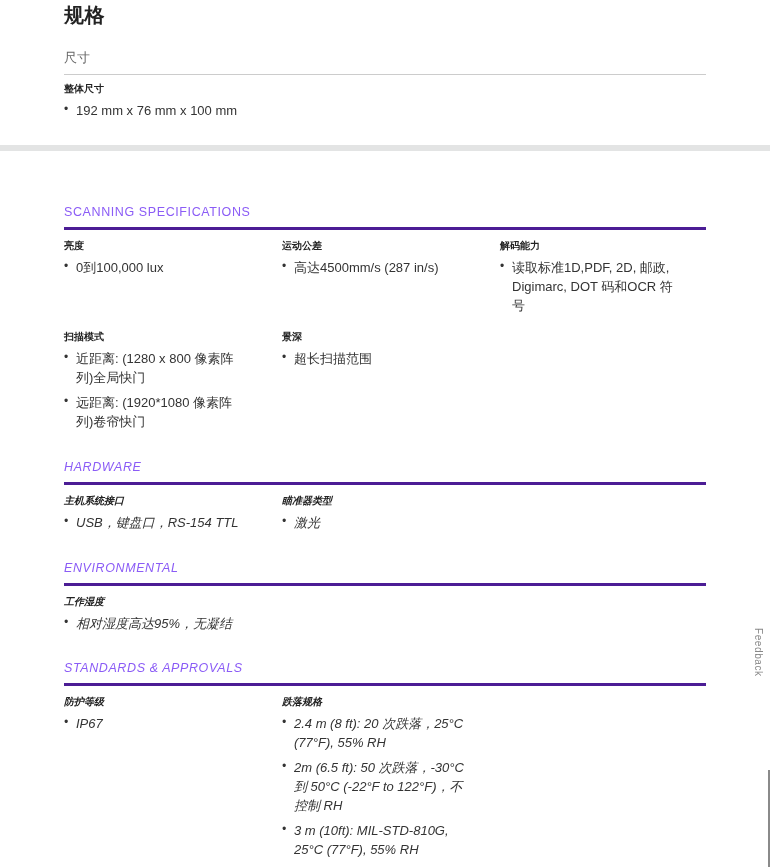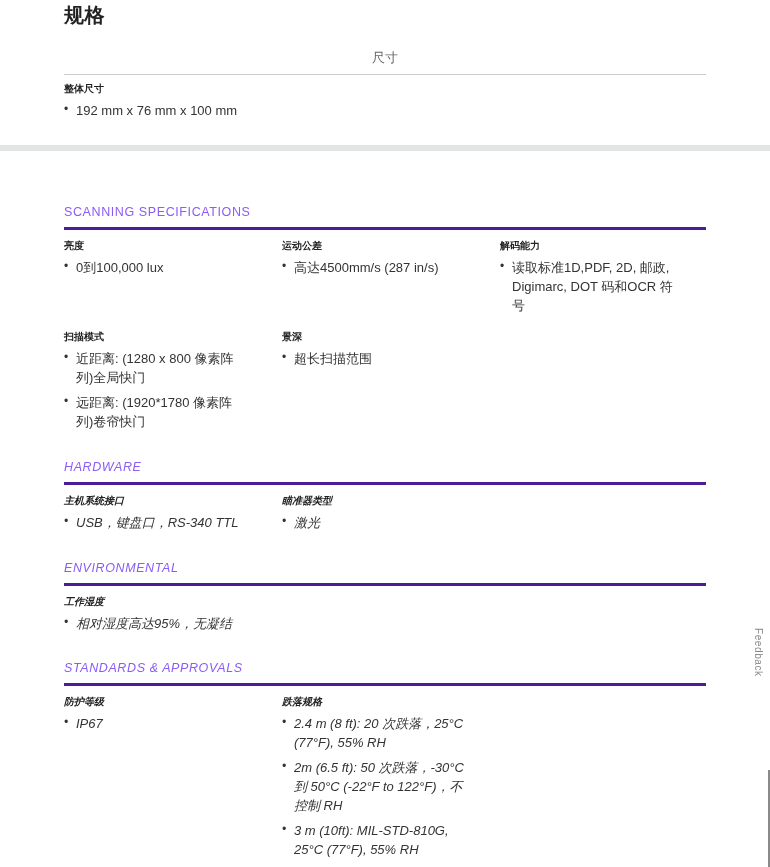--- a/index.html
+++ b/index.html
@@ -30,21 +30,20 @@
     padding-top: 2px;
     letter-spacing: 0.5px;
   }
   .sub-head {
     font-size: 13px;
     color: #666666;
     margin-top: 20px;
     padding-bottom: 7px;
     border-bottom: 1px solid #cccccc;
     font-weight: 400;
-    text-align: center;
   }
   .spec-label {
     font-size: 10px;
     font-weight: 700;
     color: #222222;
     margin-top: 7px;
     margin-bottom: 6px;
   }
   ul.spec-list {
     list-style: none;
@@ -157,42 +156,42 @@
             <ul class="spec-list">
               <li>读取标准1D,PDF, 2D, 邮政, Digimarc, DOT 码和OCR 符号</li>
             </ul>
           </div>
         </div>
         <div class="cols row2">
           <div class="col">
             <div class="spec-label">扫描模式</div>
             <ul class="spec-list">
               <li>近距离: (1280 x 800 像素阵列)全局快门</li>
-              <li>远距离: (1920*1780 像素阵列)卷帘快门</li>
+              <li>远距离: (1920*1080 像素阵列)卷帘快门</li>
             </ul>
           </div>
           <div class="col">
             <div class="spec-label">景深</div>
             <ul class="spec-list">
               <li>超长扫描范围</li>
             </ul>
           </div>
           <div class="col"></div>
         </div>
       </div>
     </div>
 
     <div class="section">
       <div class="section-title">HARDWARE</div>
       <div class="section-body">
         <div class="cols">
           <div class="col">
             <div class="spec-label">主机系统接口</div>
             <ul class="spec-list">
-              <li>USB，键盘口，RS-340 TTL</li>
+              <li>USB，键盘口，RS-154 TTL</li>
             </ul>
           </div>
           <div class="col">
             <div class="spec-label">瞄准器类型</div>
             <ul class="spec-list">
               <li>激光</li>
             </ul>
           </div>
           <div class="col"></div>
         </div>

